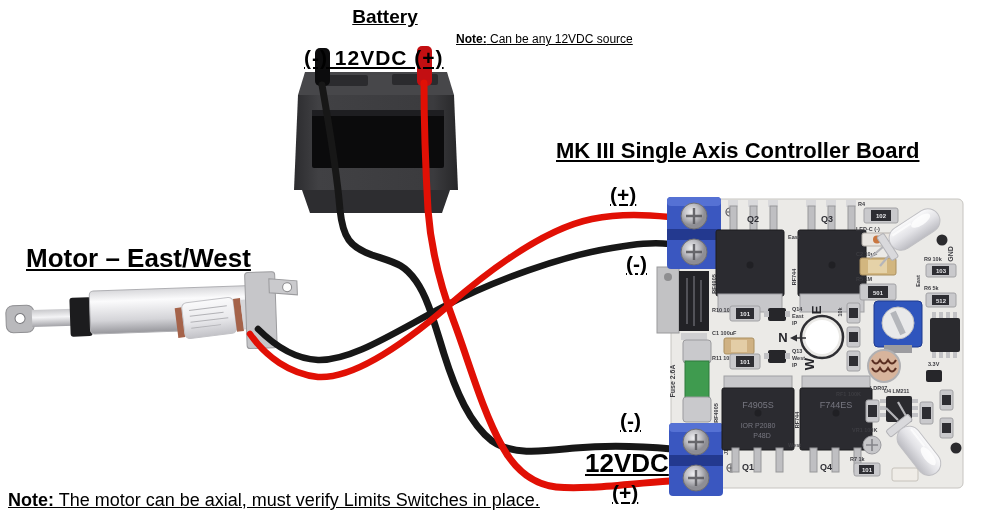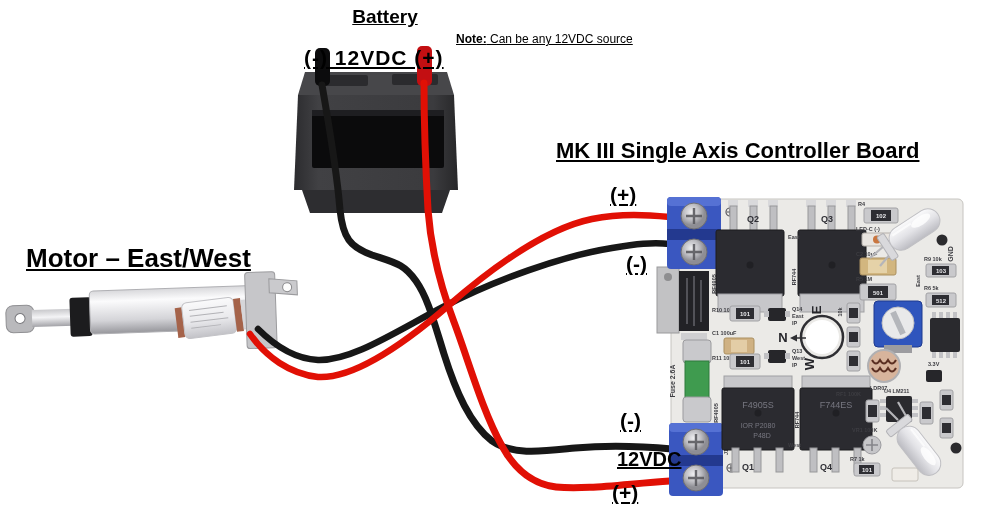--- a/index.html
+++ b/index.html
@@ -10,21 +10,21 @@
   .b{font-weight:bold;}
   .battery-title{left:337px;top:6px;width:96px;text-align:center;font-size:19px;font-weight:bold;}
   .battery-terms{left:304px;top:28px;font-size:21px;font-weight:bold;letter-spacing:1px;margin-top:18px;}
   .battery-note{left:456px;top:32px;font-size:12px;}
   .board-title{left:556px;top:138px;font-size:22px;font-weight:bold;}
   .motor-title{left:26px;top:243px;font-size:26px;font-weight:bold;}
   .wire-lbl{font-size:21px;font-weight:bold;}
   .out-pos{left:610px;top:183px;}
   .out-neg{left:626px;top:252px;}
   .in-neg{left:620px;top:409px;}
-  .in-volt{left:585px;top:448px;font-size:20px;margin-left:32px;}
+  .in-volt{left:585px;top:448px;font-size:26px;}
   .in-pos{left:612px;top:481px;}
   .footer-note{left:8px;top:490px;font-size:18px;}
   svg text{font-family:"Liberation Sans",sans-serif;}
   .silk{fill:#3d3d42;font-size:5.5px;font-weight:bold;}
   .silk7{fill:#3d3d42;font-size:7px;font-weight:bold;}
   .silk9{fill:#303036;font-size:9px;font-weight:bold;}
   .compass{fill:#26262b;font-size:13px;font-weight:bold;text-anchor:middle;}
   .smdtxt{fill:#e9e9ec;font-size:6px;font-weight:bold;text-anchor:middle;}
   .chiptxt{fill:#777780;text-anchor:middle;}
 </style>
@@ -398,13 +398,14 @@
 
   <div class="lbl motor-title">Motor – East/West</div>
   <div class="lbl board-title">MK III Single Axis Controller Board</div>
 
   <div class="lbl wire-lbl out-pos">(+)</div>
   <div class="lbl wire-lbl out-neg">(-)</div>
   <div class="lbl wire-lbl in-neg">(-)</div>
   <div class="lbl wire-lbl in-volt">12VDC</div>
   <div class="lbl wire-lbl in-pos">(+)</div>
 
+  <div class="lbl footer-note"><span class="b">Note:</span><span> The motor can be axial, must verify Limits Switches in place.</span></div>
 </div>
 
 </body></html>

